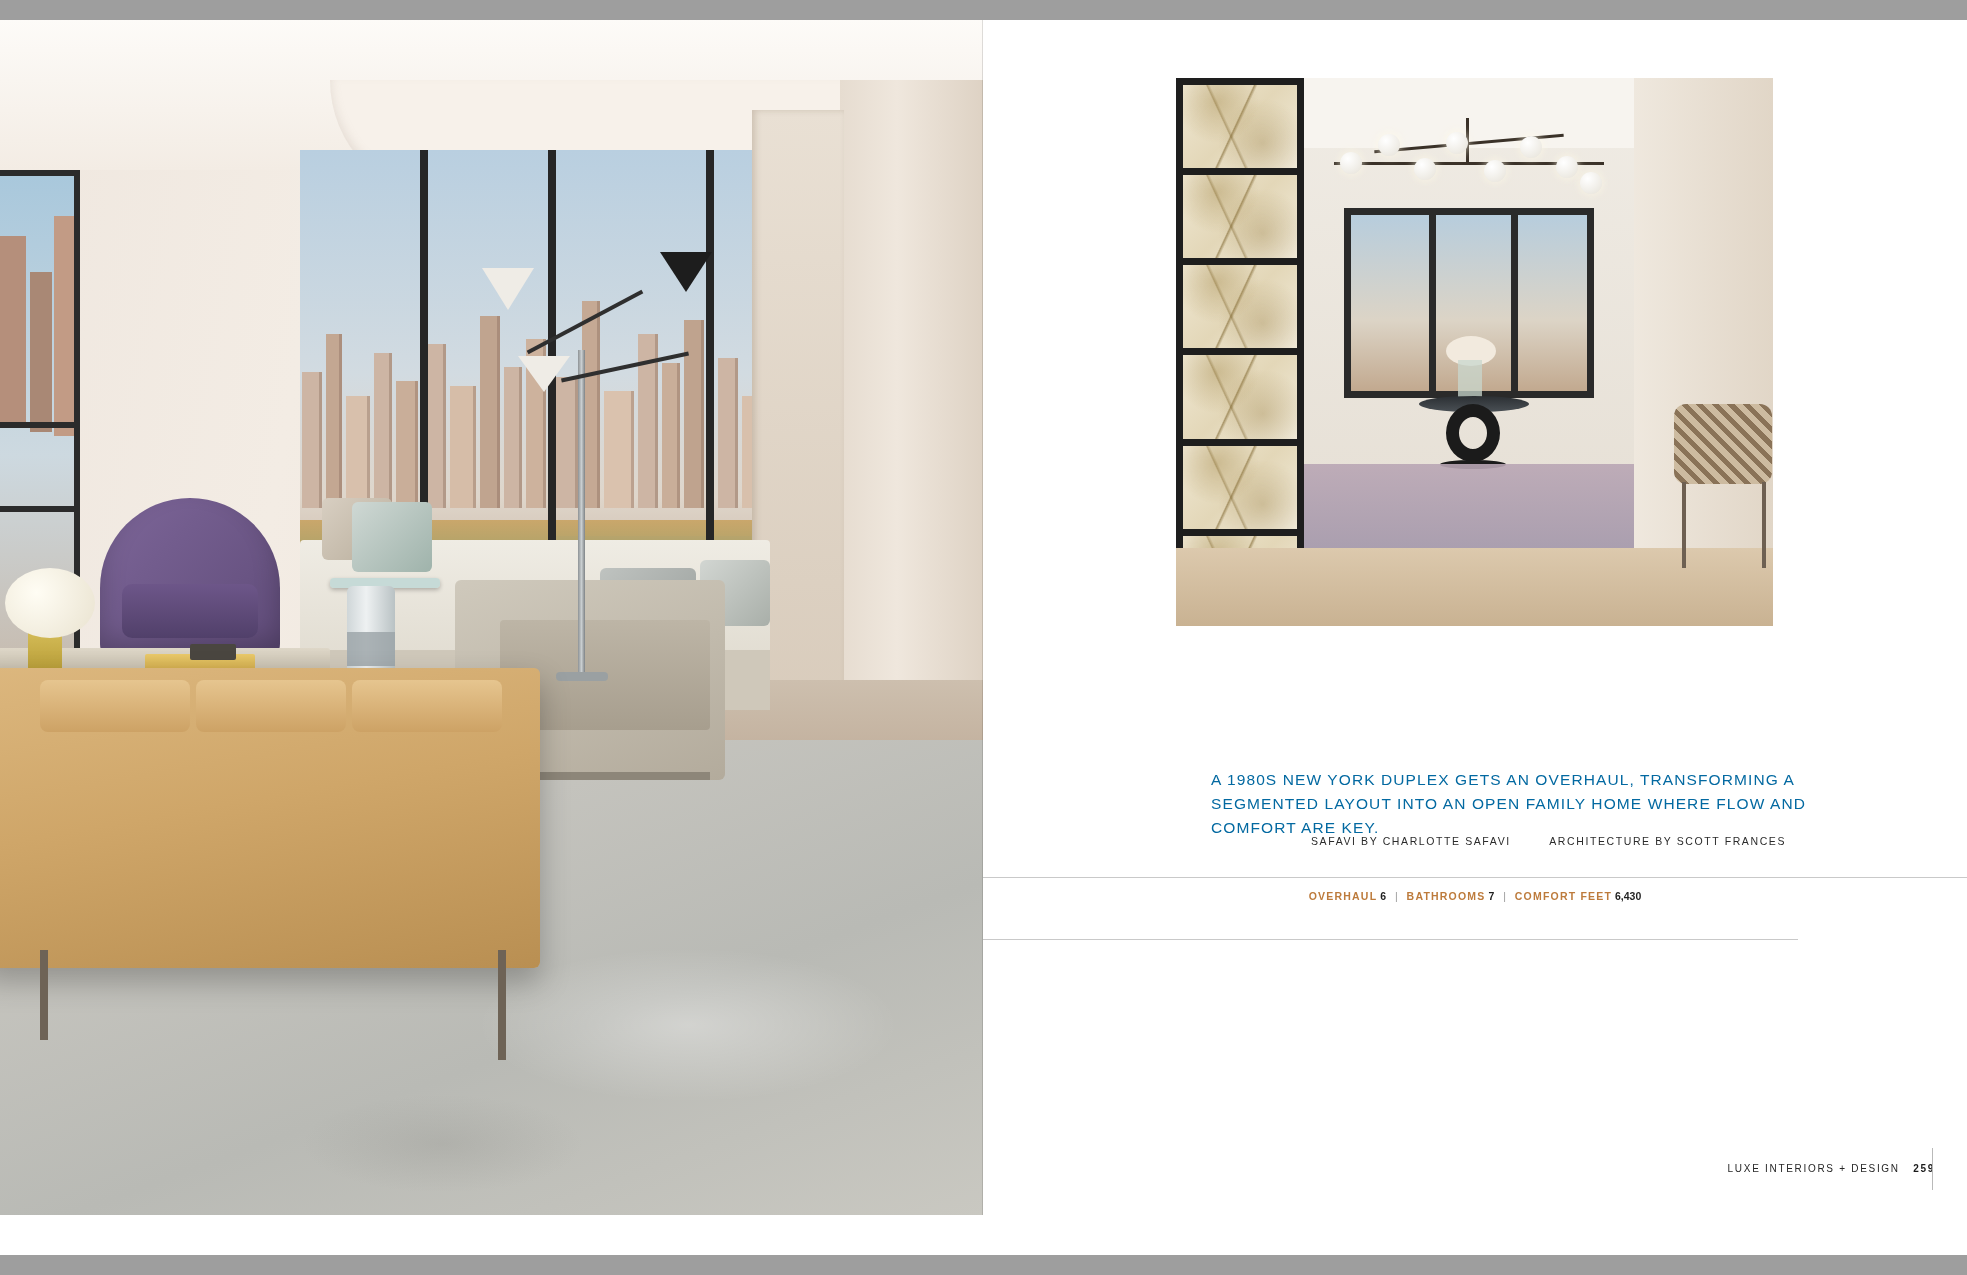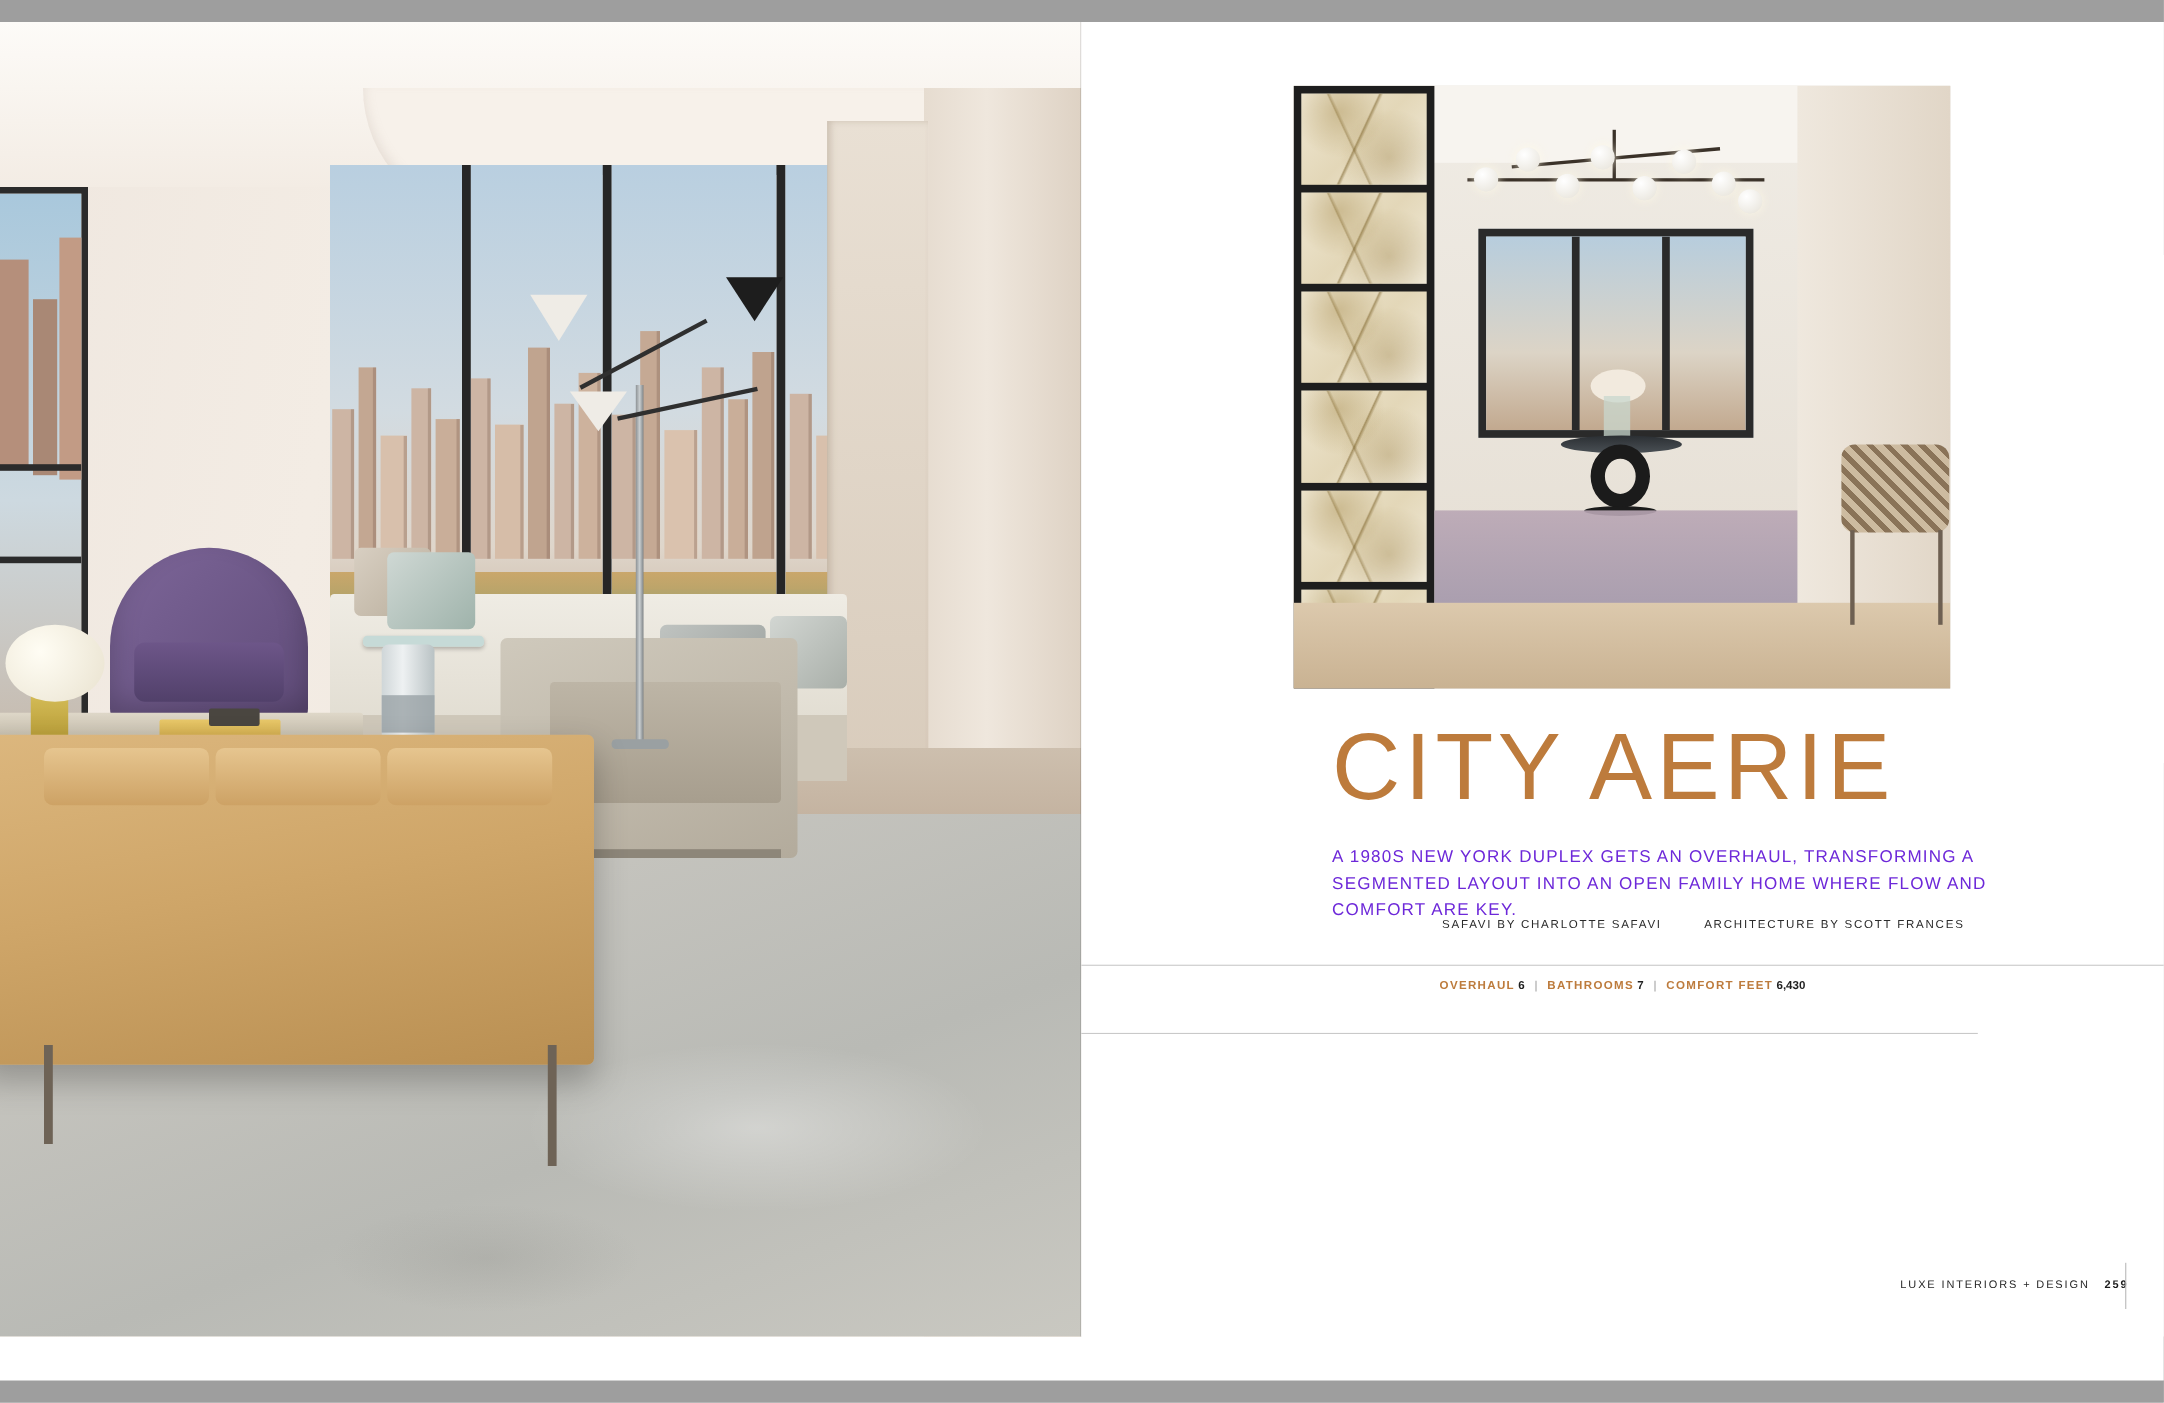--- a/index.html
+++ b/index.html
@@ -172,21 +172,21 @@
     background:linear-gradient(90deg,#efe8de,#e1d6c7);}
   .stool{position:absolute;left:498px;top:326px;width:98px;height:80px;border-radius:12px;
     background:repeating-linear-gradient(45deg,#cdbba0 0 6px,#8a7358 6px 11px);}
   .stool-leg{position:absolute;top:404px;width:4px;height:86px;background:#6e6052;}
 
   
   .headline{position:absolute;left:228px;top:634px;width:700px;
     font-family:"Liberation Sans",sans-serif;font-size:86px;letter-spacing:4px;
     color:#bd7b3c;font-weight:300;line-height:1;}
   .dek{position:absolute;left:228px;top:748px;width:644px;font-size:15.5px;letter-spacing:1.1px;
-    line-height:1.55;color:#6d28d9;}
+    line-height:1.55;color:#0369a1;}
   .byline{position:absolute;left:328px;top:815px;font-size:10.5px;letter-spacing:1.6px;color:#2b2b2b;}
   .byline b{font-weight:400;}
   .byline .sep{display:inline-block;width:30px;}
 
   .hr{position:absolute;left:0;top:857px;width:984px;height:1px;background:#c9c9c9;}
   .hr2{position:absolute;left:0;top:919px;width:815px;height:1px;background:#c9c9c9;}
 
   .credits{position:absolute;left:0;top:866px;width:984px;text-align:center;font-size:10.5px;line-height:2.06;color:#1f1f1f;}
   .credits .k{color:#bd7b3c;letter-spacing:1.2px;font-weight:700;}
   .credits .v{font-weight:600;}
@@ -380,21 +380,20 @@
       </div>
 
       <div class="rp-rug"></div>
       <div class="rp-floor"></div>
 
       <div class="stool"></div>
       <div class="stool-leg" style="left:506px;"></div>
       <div class="stool-leg" style="left:586px;"></div>
     </div>
 
-    <div class="headline">CITY AERIE</div>
 
     <div class="dek">A 1980S NEW YORK DUPLEX GETS AN OVERHAUL, TRANSFORMING A SEGMENTED LAYOUT INTO AN OPEN FAMILY HOME WHERE FLOW AND COMFORT ARE KEY.</div>
 
     <div class="byline">
       <span>SAFAVI BY</span>
       <b>CHARLOTTE SAFAVI</b>
       <span class="sep"></span>
       <span>ARCHITECTURE BY</span>
       <b>SCOTT FRANCES</b>
     </div>

